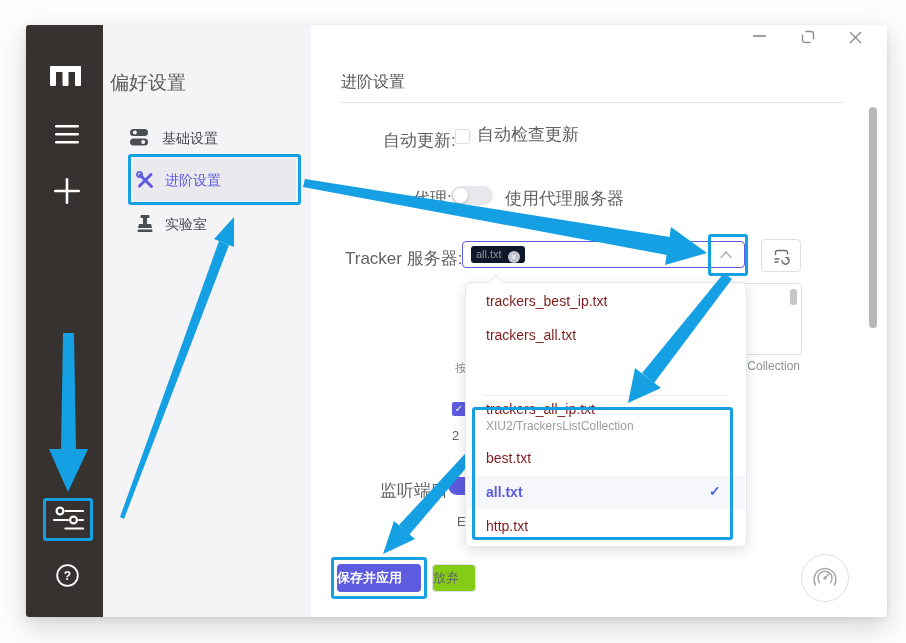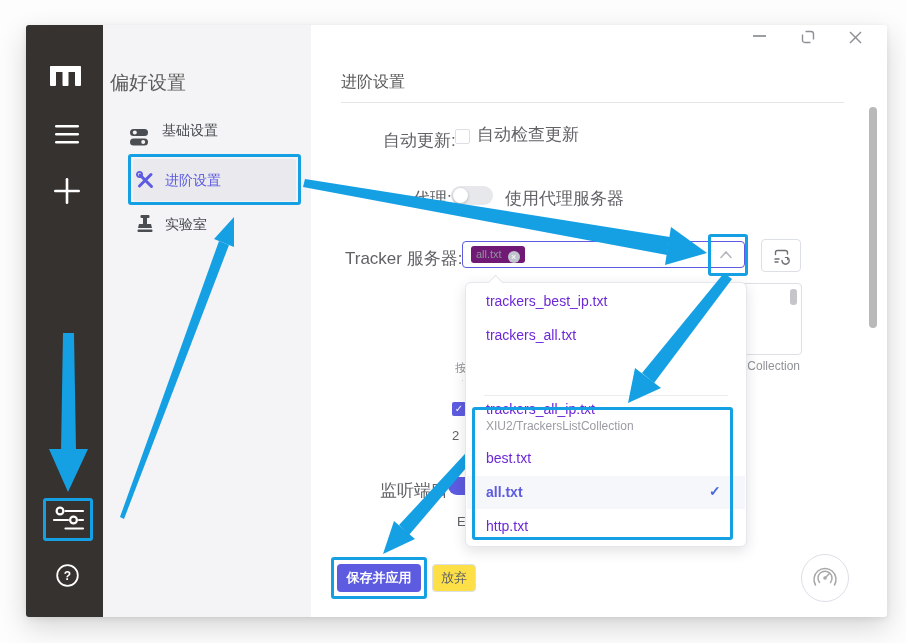--- a/index.html
+++ b/index.html
@@ -4,24 +4,24 @@
 <style>
   html,body{margin:0;padding:0;background:#fdfdfd;font-family:"Liberation Sans",sans-serif;}
   #screen{position:relative;width:906px;height:643px;overflow:hidden;background:#fdfdfd;}
   .abs{position:absolute;}
   .win{left:26px;top:25px;width:861px;height:592px;background:#fff;border-radius:3px;
        box-shadow:0 10px 28px rgba(0,0,0,.16),0 2px 6px rgba(0,0,0,.08);}
   .sidebar{left:26px;top:25px;width:77px;height:592px;background:#35322f;border-radius:3px 0 0 3px;}
   .panel{left:103px;top:25px;width:208px;height:592px;background:#f4f4f6;}
   .txt{color:#606266;font-size:17px;white-space:nowrap;}
   .item-txt{color:#46494e;font-size:14px;white-space:nowrap;}
-  .dd-txt{color:#6d28d9;font-size:14px;white-space:nowrap;}
+  .dd-txt{color:#7f1d1d;font-size:14px;white-space:nowrap;}
   .frag{overflow:hidden;display:block;color:#8f9297;font-size:12px;white-space:nowrap;}
   .bluebox{border:3px solid #16a0e4;border-radius:3px;background:transparent;z-index:15;}
-  .btn{box-sizing:border-box;border-radius:4px;text-align:center;}
+  .btn{box-sizing:border-box;border-radius:4px;}
   svg{display:block;}
   .arrows{left:0;top:0;width:906px;height:643px;pointer-events:none;}
 </style>
 </head>
 <body>
 
 <div id="screen">
 
   <div class="abs win"></div>
 
@@ -72,21 +72,21 @@
   <div class="abs" style="left:110px;top:70px;font-size:19px;color:#5b5b5b;">偏好设置</div>
 
   <svg class="abs" style="left:130px;top:129px;" width="18" height="17">
     <g fill="#4a4d52">
         <rect x="0" y="0" width="18" height="7" rx="3.5"></rect>
         <rect x="0" y="9.5" width="18" height="7" rx="3.5"></rect>
       </g>
     <circle cx="4.8" cy="3.5" r="2" fill="#f4f4f6"></circle>
       <circle cx="13.2" cy="13" r="2" fill="#f4f4f6"></circle>
   </svg>
-  <div class="abs item-txt" style="left:162px;top:122px;">基础设置</div>
+  <div class="abs item-txt" style="left:162px;top:130px;">基础设置</div>
 
   <div class="abs" style="left:133px;top:159px;width:163px;height:42px;background:#e9e9ee;border-radius:3px;"></div>
   <div class="abs bluebox" style="left:128px;top:154px;width:167px;height:45px;"></div>
   <svg class="abs" style="left:136px;top:171px;" width="19" height="18">
     <g stroke="#5d5be0" stroke-width="3" stroke-linecap="round">
       <line x1="3.5" y1="15" x2="15" y2="3.5"></line>
         <line x1="4" y1="4" x2="15.5" y2="15.5"></line>
     </g>
     <circle cx="3.5" cy="3.5" r="2.6" fill="none" stroke="#5d5be0" stroke-width="1.8"></circle>
   </svg>
@@ -124,21 +124,21 @@
   <div class="abs txt" style="left:477px;top:123px;">自动检查更新</div>
 
   <div class="abs txt" style="left:413px;top:187px;">代理:</div>
   <div class="abs" style="left:451px;top:186px;width:42px;height:19px;background:#e6e8ec;border-radius:10px;">
     <div class="abs" style="left:2px;top:2px;width:15px;height:15px;background:#fff;border-radius:50%;box-shadow:0 1px 3px rgba(0,0,0,.25);"></div>
   </div>
   <div class="abs txt" style="left:505px;top:187px;">使用代理服务器</div>
 
   <div class="abs txt" style="left:345px;top:247px;">Tracker 服务器:</div>
   <div class="abs" style="left:462px;top:241px;width:283px;height:27px;box-sizing:border-box;border:1.5px solid #5d5be0;border-radius:4px;background:#fff;"></div>
-  <div class="abs" style="left:471px;top:246px;height:17px;background:#701a75;border-radius:3px;padding:0 5px;line-height:17px;font-size:11px;color:#909399;">
+  <div class="abs" style="left:471px;top:246px;height:17px;background:#0f172a;border-radius:3px;padding:0 5px;line-height:17px;font-size:11px;color:#909399;">
     <span>all.txt</span>
     <span style="display:inline-block;width:12px;height:12px;background:#c0c4cc;border-radius:50%;color:#fff;font-size:9px;line-height:12px;text-align:center;vertical-align:-2px;margin-left:3px;">×</span>
   </div>
   <svg class="abs" style="left:719px;top:250px;" width="14" height="9">
     <polyline points="2,7.5 7,2 12,7.5" fill="none" stroke="#b4b7bd" stroke-width="1.6" stroke-linecap="round"></polyline>
   </svg>
   <div class="abs btn" style="left:761px;top:239px;width:40px;height:33px;border:1px solid #dcdfe6;background:#fff;">
     <svg style="margin:8px auto 0;" width="17" height="17">
       <g stroke="#6b6e73" stroke-width="1.4" fill="none" stroke-linecap="round">
         <path d="M2.5 6.5 V4.5 Q2.5 2.5 4.5 2.5 H12 Q14.5 2.5 14.5 4.5 V6"></path>
@@ -182,21 +182,21 @@
     <div class="abs dd-txt" style="left:20px;top:167px;">best.txt</div>
     <div class="abs" style="left:1px;top:193px;width:278px;height:33px;background:#f5f7fa;"></div>
     <div class="abs dd-txt" style="left:20px;top:201px;font-weight:bold;color:#5d5be0;">all.txt</div>
     <div class="abs" style="left:243px;top:200px;font-size:14px;font-weight:bold;color:#4b69da;">✓</div>
     <div class="abs dd-txt" style="left:20px;top:235px;">http.txt</div>
   </div>
   <div class="abs bluebox" style="left:472px;top:407px;width:255px;height:127px;"></div>
 
   <div class="abs btn" style="left:337px;top:564px;width:84px;height:28px;background:#5d5be0;color:#fff;font-size:13px;font-weight:bold;line-height:28px;">保存并应用</div>
   <div class="abs bluebox" style="left:331px;top:557px;width:90px;height:36px;"></div>
-  <div class="abs btn" style="left:432px;top:564px;width:44px;height:28px;background:#fde047;border:1px solid #dcdfe6;color:#606266;font-size:13px;line-height:26px;">放弃</div>
+  <div class="abs btn" style="left:432px;top:564px;width:44px;height:28px;background:#84cc16;border:1px solid #dcdfe6;color:#606266;font-size:13px;line-height:26px;">放弃</div>
 
   <div class="abs" style="left:801px;top:554px;width:46px;height:46px;border:1px solid #dcdfe6;border-radius:50%;background:#fff;">
     <svg style="margin:9px auto 0;display:block;" width="28" height="28">
       <g stroke="#a8a8a8" stroke-width="1.5" fill="none" stroke-linecap="round">
         <path d="M4.5 21 A11 11 0 1 1 23.5 21"></path>
         <path d="M8.5 18.5 A7 7 0 1 1 19.5 18.5"></path>
         <line x1="14" y1="14" x2="18.5" y2="9.5"></line>
       </g>
       <circle cx="14" cy="14" r="1.8" fill="#a8a8a8"></circle>
     </svg>

